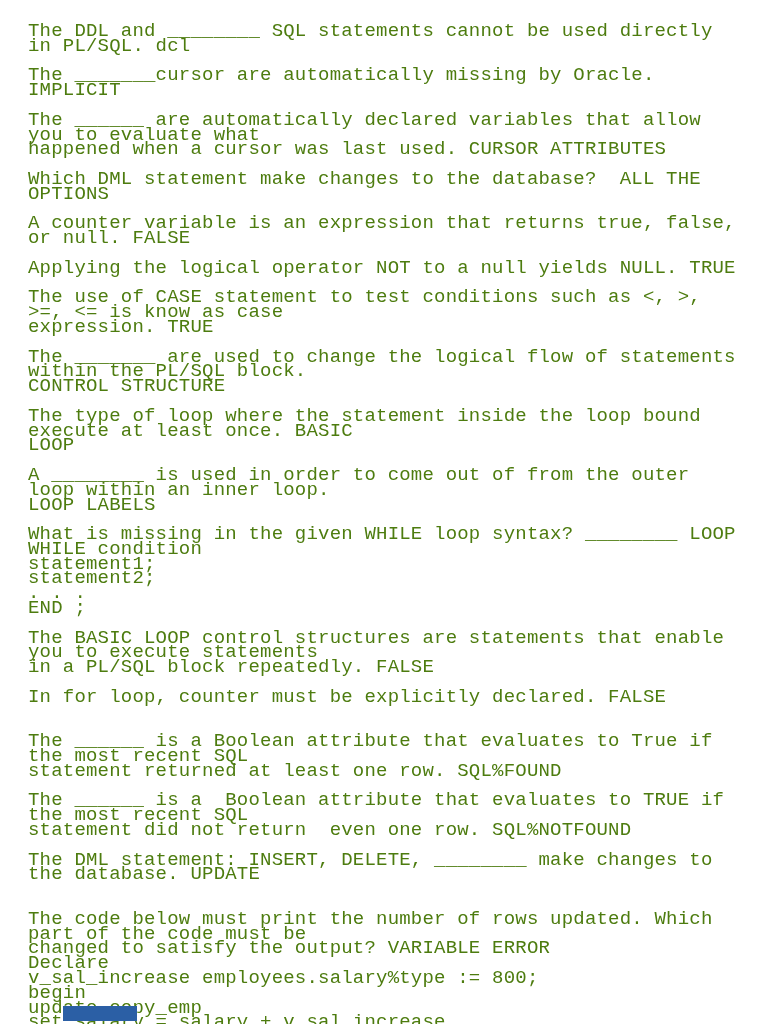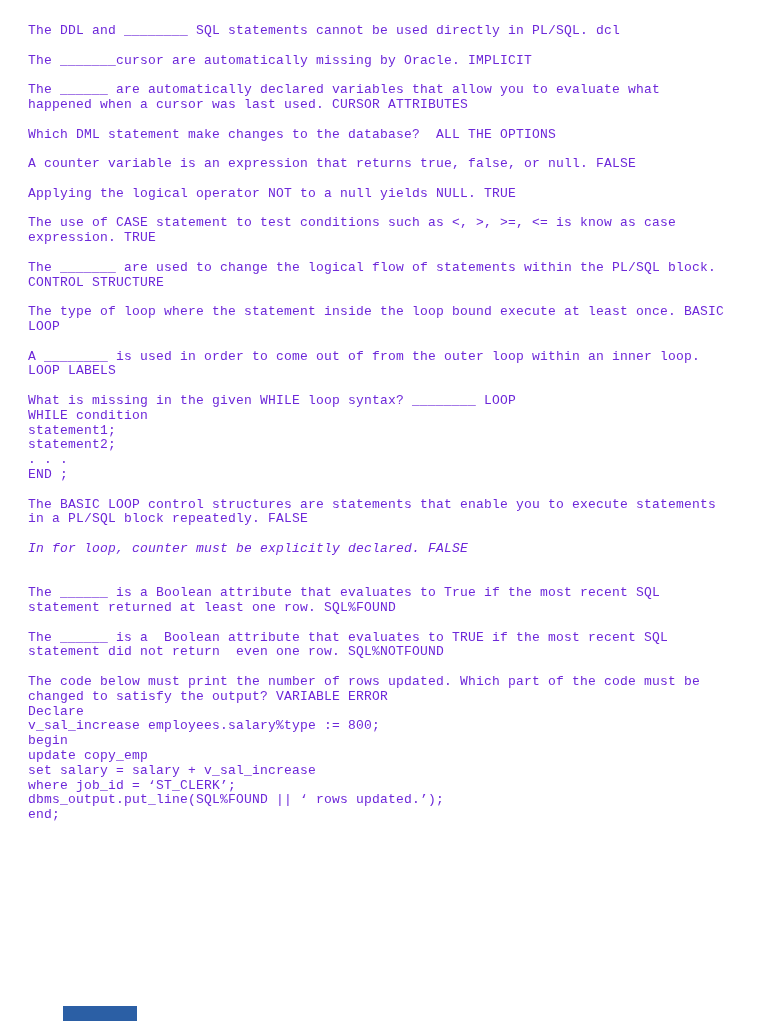--- a/index.html
+++ b/index.html
@@ -19,29 +19,28 @@
     top: 0;
     left: 0;
     width: 768px;
     height: 1024px;
     padding: 24px 28px 0 28px;
     box-sizing: border-box;
     background: #ffffff;
   }
   .para {
     white-space: pre-wrap;
-    font-size: 13px;
+    font-size: 19px;
     line-height: 14.8px;
-    color: #6d28d9;
+    color: #4d7c0f;
     margin: 0 0 14.8px 0;
     letter-spacing: 0.2px;
   }
   .para.gap2 {
     margin-bottom: 29.6px;
-    font-style: italic;
   }
   .bottom-bar {
     position: absolute;
     left: 63px;
     top: 1006px;
     width: 74px;
     height: 15px;
     background: #2b5fa5;
   }
 </style>
@@ -70,20 +69,21 @@
 statement2;
 . . .
 END ;</div>
   <div class="para">The BASIC LOOP control structures are statements that enable you to execute statements
 in a PL/SQL block repeatedly. FALSE</div>
   <div class="para gap2">In for loop, counter must be explicitly declared. FALSE</div>
   <div class="para">The ______ is a Boolean attribute that evaluates to True if the most recent SQL
 statement returned at least one row. SQL%FOUND</div>
   <div class="para">The ______ is a  Boolean attribute that evaluates to TRUE if the most recent SQL
 statement did not return  even one row. SQL%NOTFOUND</div>
+  <div class="para gap2">The DML statement: INSERT, DELETE, ________ make changes to the database. UPDATE</div>
   <div class="para">The code below must print the number of rows updated. Which part of the code must be
 changed to satisfy the output? VARIABLE ERROR
 Declare
 v_sal_increase employees.salary%type := 800;
 begin
 update copy_emp
 set salary = salary + v_sal_increase
 where job_id = ‘ST_CLERK’;
 dbms_output.put_line(SQL%FOUND || ‘ rows updated.’);
 end;</div>

